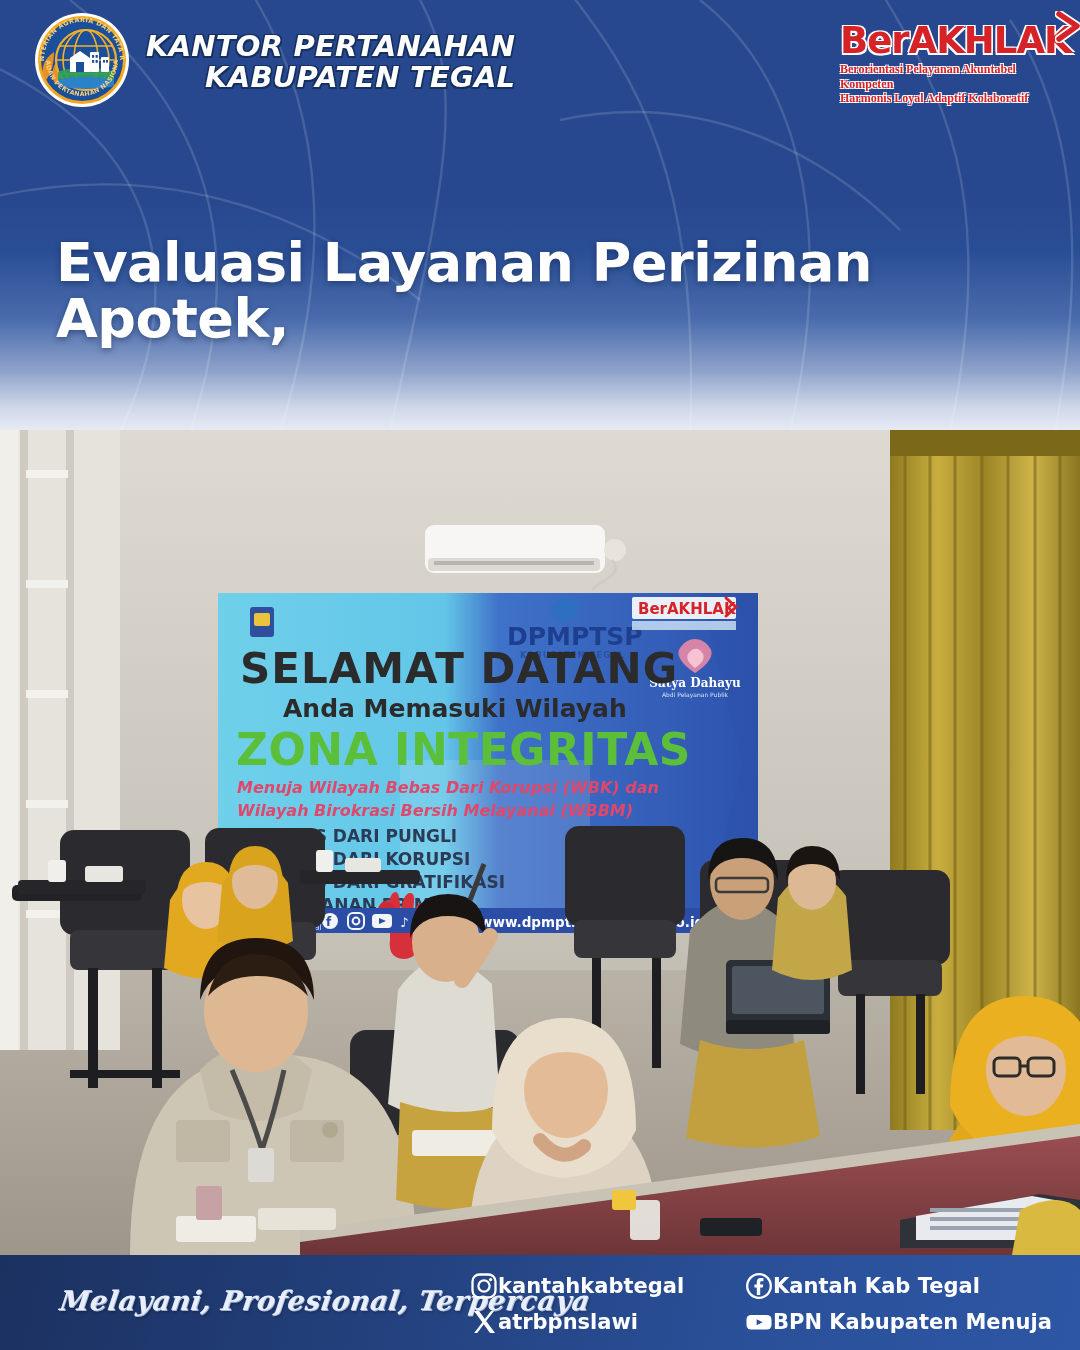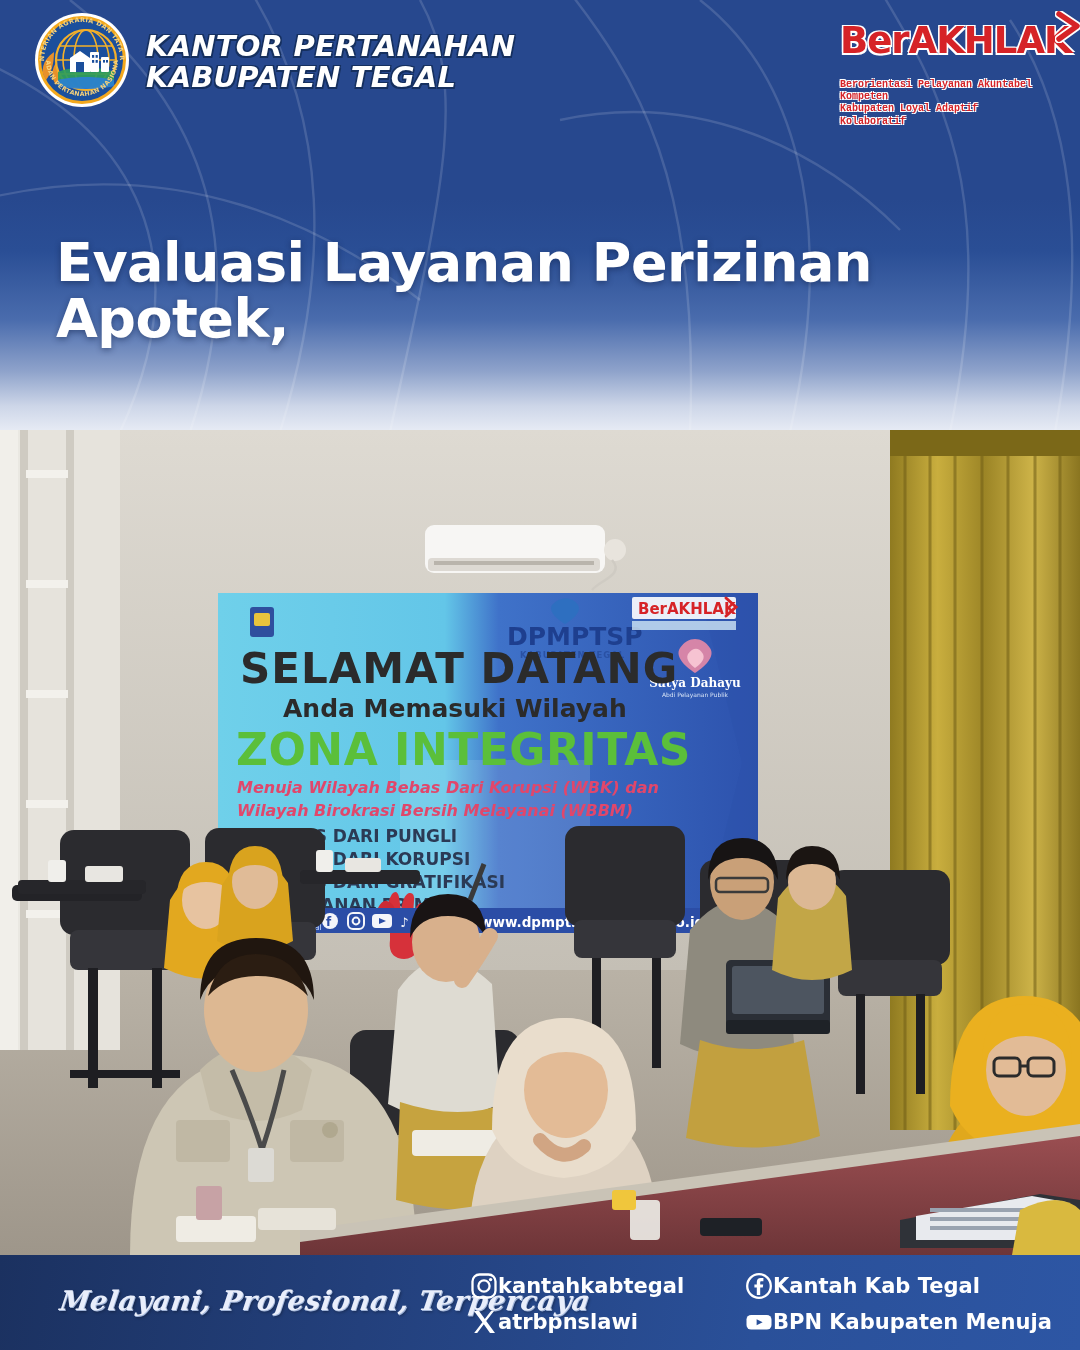--- a/index.html
+++ b/index.html
@@ -22,21 +22,21 @@
        #4a6cad 74%, #8fa3cb 86%, #cdd6e8 94%, #e8ecf5 100%);
     overflow:hidden;
   }
   .hdr-curves{ position:absolute; inset:0; width:1080px; height:432px; }
 
   .logo-left{
     position:absolute; left:32px; top:10px;
     display:flex; align-items:center; gap:14px;
   }
   .emblem{ width:100px; height:100px; flex:0 0 100px; }
-  .kantor-text{ line-height:1.0; padding-top:4px; }
+  .kantor-text{ line-height:1.0; padding-top:4px;text-align:right; }
   .kantor-text .l1, .kantor-text .l2{
     display:block;
     font-family:"DejaVu Sans", sans-serif;
     font-weight:700; font-style:italic;
     color:#ffffff; font-size:29px; letter-spacing:0.2px;
     text-shadow: -1.5px -1.5px 0 #16305f, 1.5px -1.5px 0 #16305f,
                  -1.5px 1.5px 0 #16305f, 1.5px 1.5px 0 #16305f;
   }
   .kantor-text .l2{ margin-top:2px; }
 
@@ -48,23 +48,23 @@
   .ber-wrap{ position:relative; display:inline-block; }
   .ber-main{
     font-family:"DejaVu Sans", sans-serif;
     font-weight:700; font-size:37px; letter-spacing:-1px;
     color:#d62327; line-height:1;
     text-shadow:-1.5px -1.5px 0 #fff, 1.5px -1.5px 0 #fff,
                 -1.5px 1.5px 0 #fff, 1.5px 1.5px 0 #fff;
   }
   .ber-swoosh{ position:absolute; right:-13px; top:-11px; }
   .ber-sub{
-    margin-top:20px;
-    font-family:Liberation Mono, monospace;
-    font-weight:700; font-size:10px; line-height:1.22;
+    margin-top:3px;
+    font-family:Liberation Serif, serif;
+    font-weight:700; font-size:12px; line-height:1.22;
     color:#d62327;
     text-shadow:-1px -1px 0 #fff, 1px -1px 0 #fff,
                 -1px 1px 0 #fff, 1px 1px 0 #fff;
   }
 
   .title-block{ position:absolute; left:56px; top:212px; width:970px;margin-top:23px; }
   .title-main{
     font-family:"DejaVu Sans", sans-serif;
     font-weight:700; font-size:54px; line-height:1.04;
     color:#ffffff; letter-spacing:-0.5px;
@@ -189,21 +189,21 @@
     <div class="berakhlak">
       <div class="ber-wrap">
         <span class="ber-main">BerAKHLAK</span>
         <svg class="ber-swoosh" width="30" height="32" viewBox="0 0 30 32">
           <path d="M4,3 L22,15 L4,28" fill="none" stroke="#ffffff" stroke-width="9" stroke-linecap="round" stroke-linejoin="round"></path>
           <path d="M4,3 L22,15 L4,28" fill="none" stroke="#d62327" stroke-width="5.5" stroke-linecap="round" stroke-linejoin="round"></path>
         </svg>
       </div>
       <div class="ber-sub">
         <div>Berorientasi Pelayanan Akuntabel Kompeten</div>
-        <div>Kabupaten Loyal Adaptif Kolaboratif</div>
+        <div>Harmonis Loyal Adaptif Kolaboratif</div>
       </div>
     </div>
 
     <div class="title-block">
       <div class="title-main">Evaluasi Layanan Perizinan Apotek,</div>
     </div>
   </div>
 
   <div class="photo">
     <svg viewBox="0 0 1080 825" preserveAspectRatio="xMidYMid slice">

